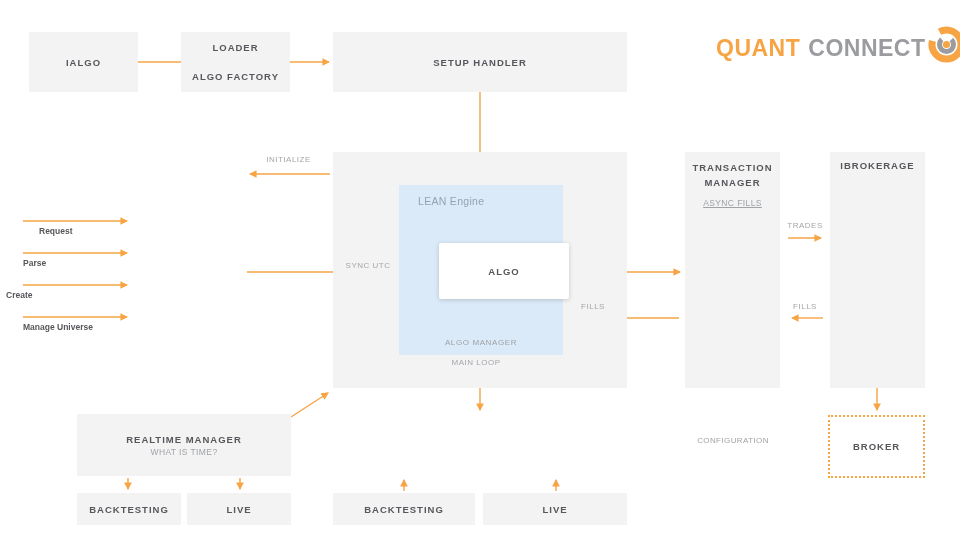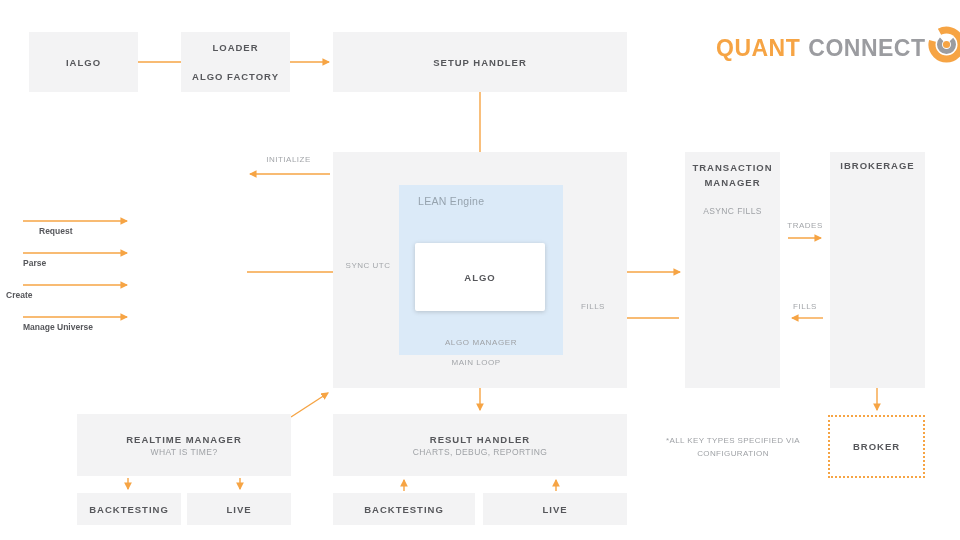--- a/index.html
+++ b/index.html
@@ -87,30 +87,30 @@
   </div>
 
 
   <div class="box" style="left:333px;top:152px;width:294px;height:236px;"></div>
 
   <div class="lean-box" style="left:399px;top:185px;width:164px;height:170px;">
     <span class="lean-title">LEAN Engine</span>
     <span class="lean-bottom">ALGO MANAGER</span>
   </div>
 
-  <div class="algo-box" style="left:415px;top:243px;width:130px;height:68px;text-align:center;">
+  <div class="algo-box" style="left:439px;top:243px;width:130px;height:56px;text-align:center;">
     <span class="box-label">ALGO</span>
   </div>
 
   <div class="edge-label" style="left:399px;top:358px;width:154px;">MAIN LOOP</div>
 
   <div class="box top-align" style="left:685px;top:152px;width:95px;height:236px;padding-top:8px;box-sizing:border-box;">
     <span class="box-label" style="line-height:15px;">TRANSACTION</span>
     <span class="box-label" style="line-height:15px;">MANAGER</span>
-    <span class="box-sub" style="margin-top:16px;">ASYNC FILLS</span>
+    <span class="box-sub" style="margin-top:8px;text-decoration:underline;">ASYNC FILLS</span>
   </div>
 
   <div class="box top-align" style="left:830px;top:152px;width:95px;height:236px;padding-top:8px;box-sizing:border-box;">
     <span class="box-label">IBROKERAGE</span>
   </div>
 
   <div class="edge-label" style="left:247px;top:155px;width:83px;">INITIALIZE</div>
   <div class="edge-label" style="left:344px;top:261px;width:48px;">SYNC UTC</div>
   <div class="edge-label" style="left:787px;top:221px;width:36px;">TRADES</div>
   <div class="edge-label" style="left:575px;top:302px;width:36px;">FILLS</div>
@@ -119,27 +119,22 @@
   <div class="side-label" style="left:23px;top:226px;margin-left:16px;">Request</div>
   <div class="side-label" style="left:23px;top:258px;">Parse</div>
   <div class="side-label" style="left:6px;top:290px;">Create</div>
   <div class="side-label" style="left:23px;top:322px;">Manage Universe</div>
 
   <div class="box" style="left:77px;top:414px;width:214px;height:62px;">
     <span class="box-label">REALTIME MANAGER</span>
     <span class="box-sub">WHAT IS TIME?</span>
   </div>
 
-  <div class="box" style="left:333px;top:414px;width:294px;height:62px;">
-    <span class="box-label">RESULT HANDLER</span>
-    <span class="box-sub">CHARTS, DEBUG, REPORTING</span>
-  </div>
 
   <div class="note" style="left:653px;top:434px;width:160px;">
-    <div>*ALL KEY TYPES SPECIFIED VIA</div>
     <div>CONFIGURATION</div>
   </div>
 
   <div class="broker-box" style="left:828px;top:415px;width:97px;height:63px;">
     <span class="box-label">BROKER</span>
   </div>
 
   <div class="box" style="left:77px;top:493px;width:104px;height:32px;">
     <span class="box-label">BACKTESTING</span>
   </div>

